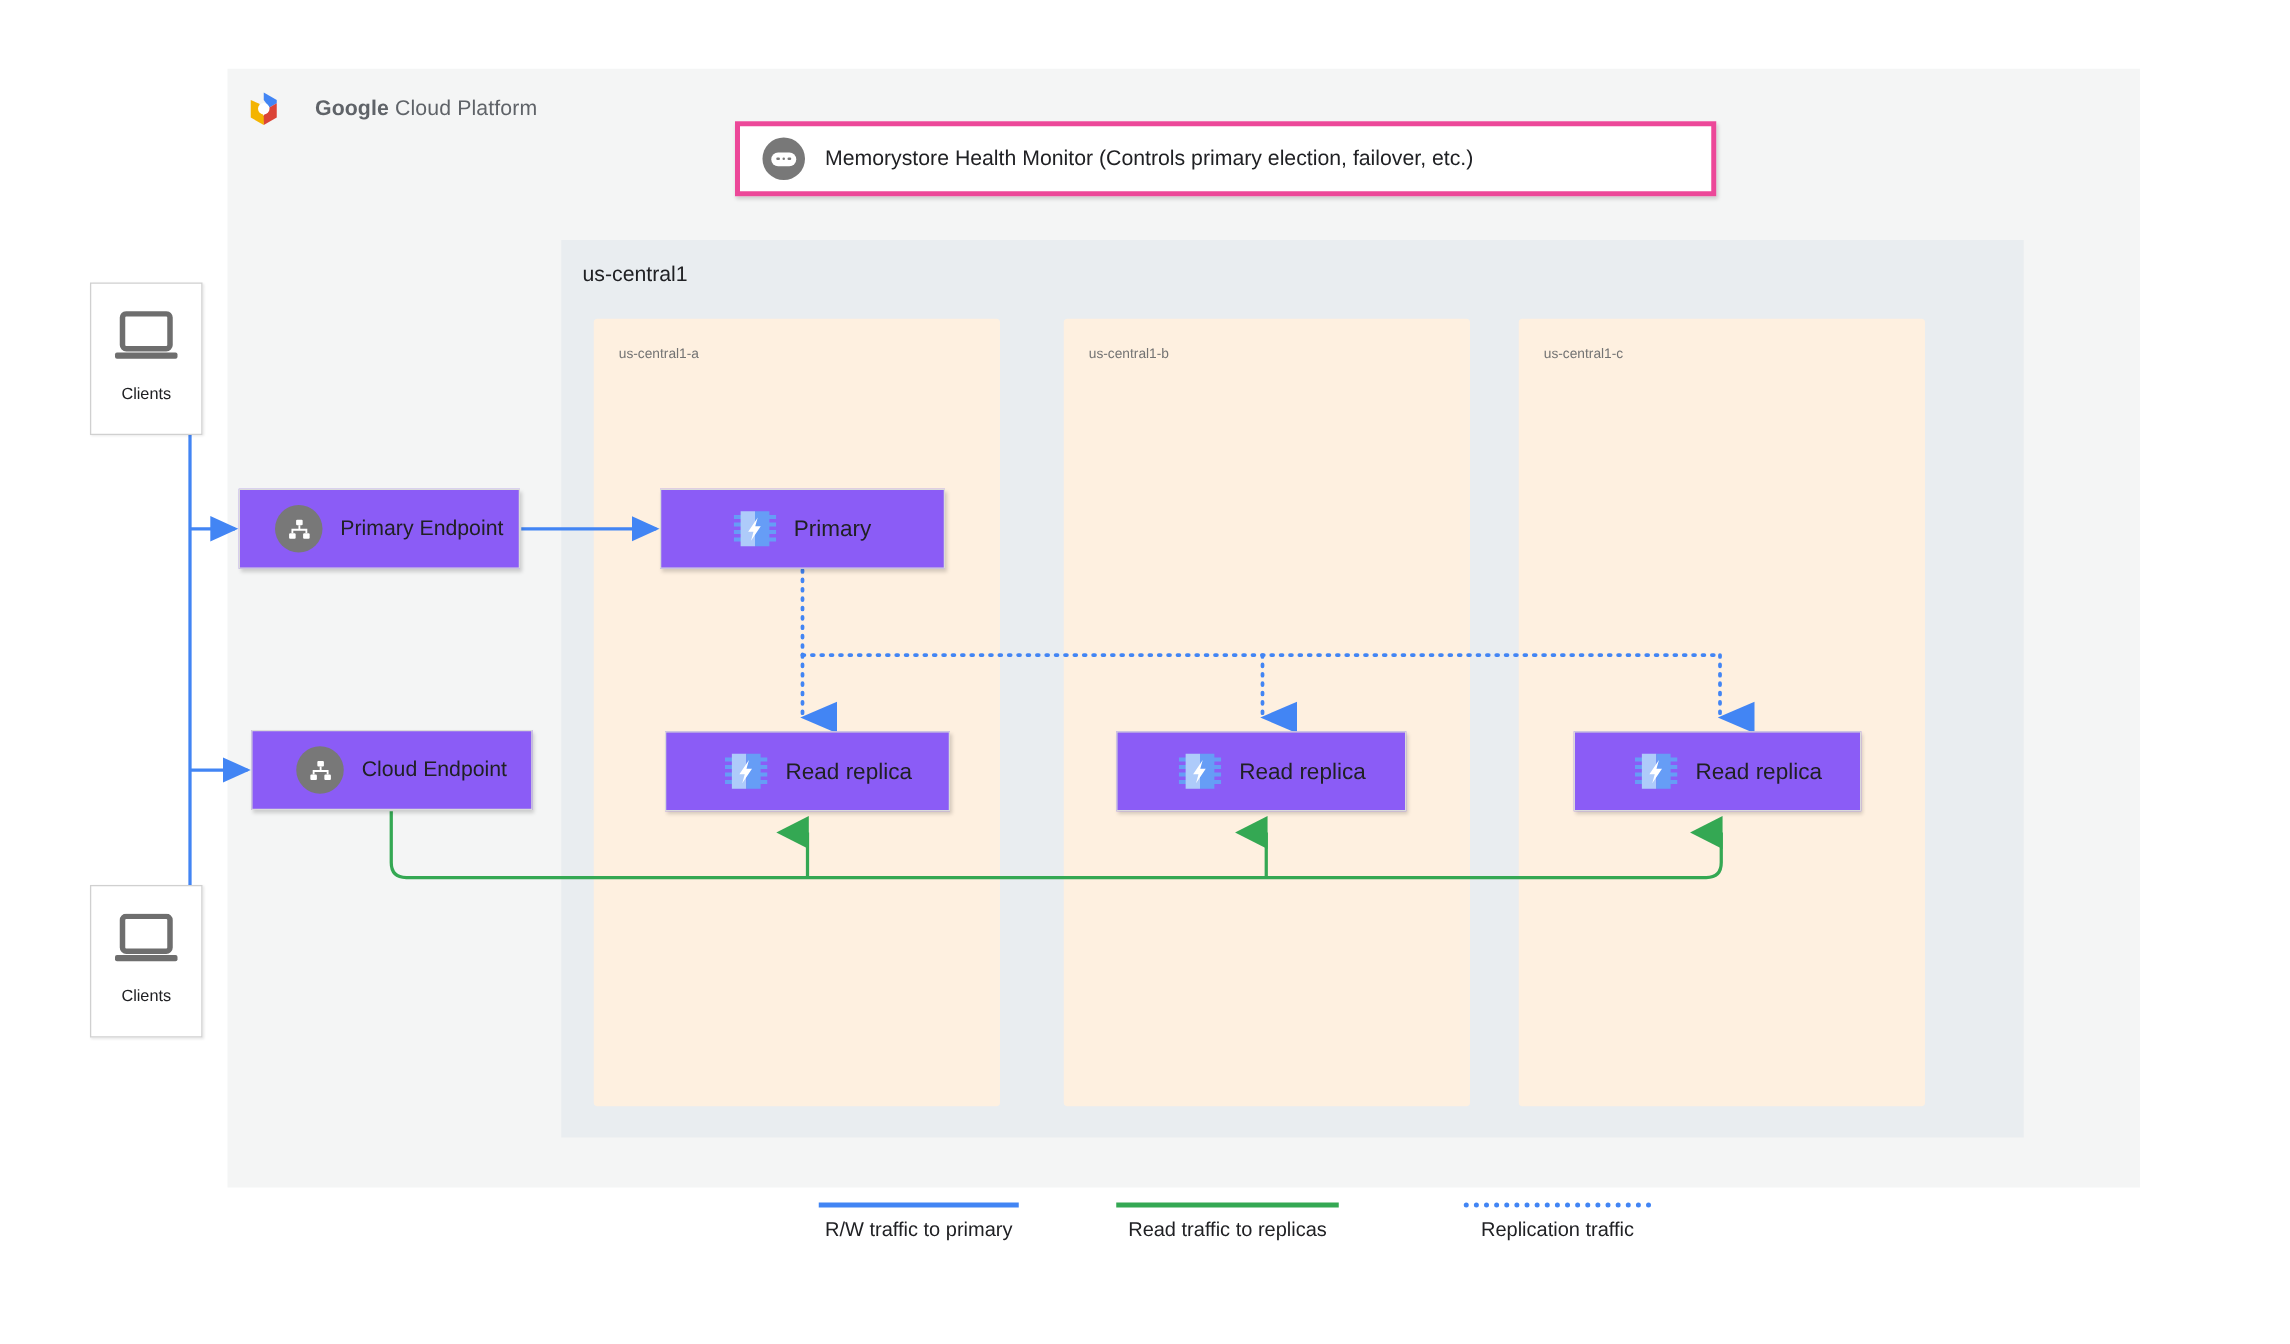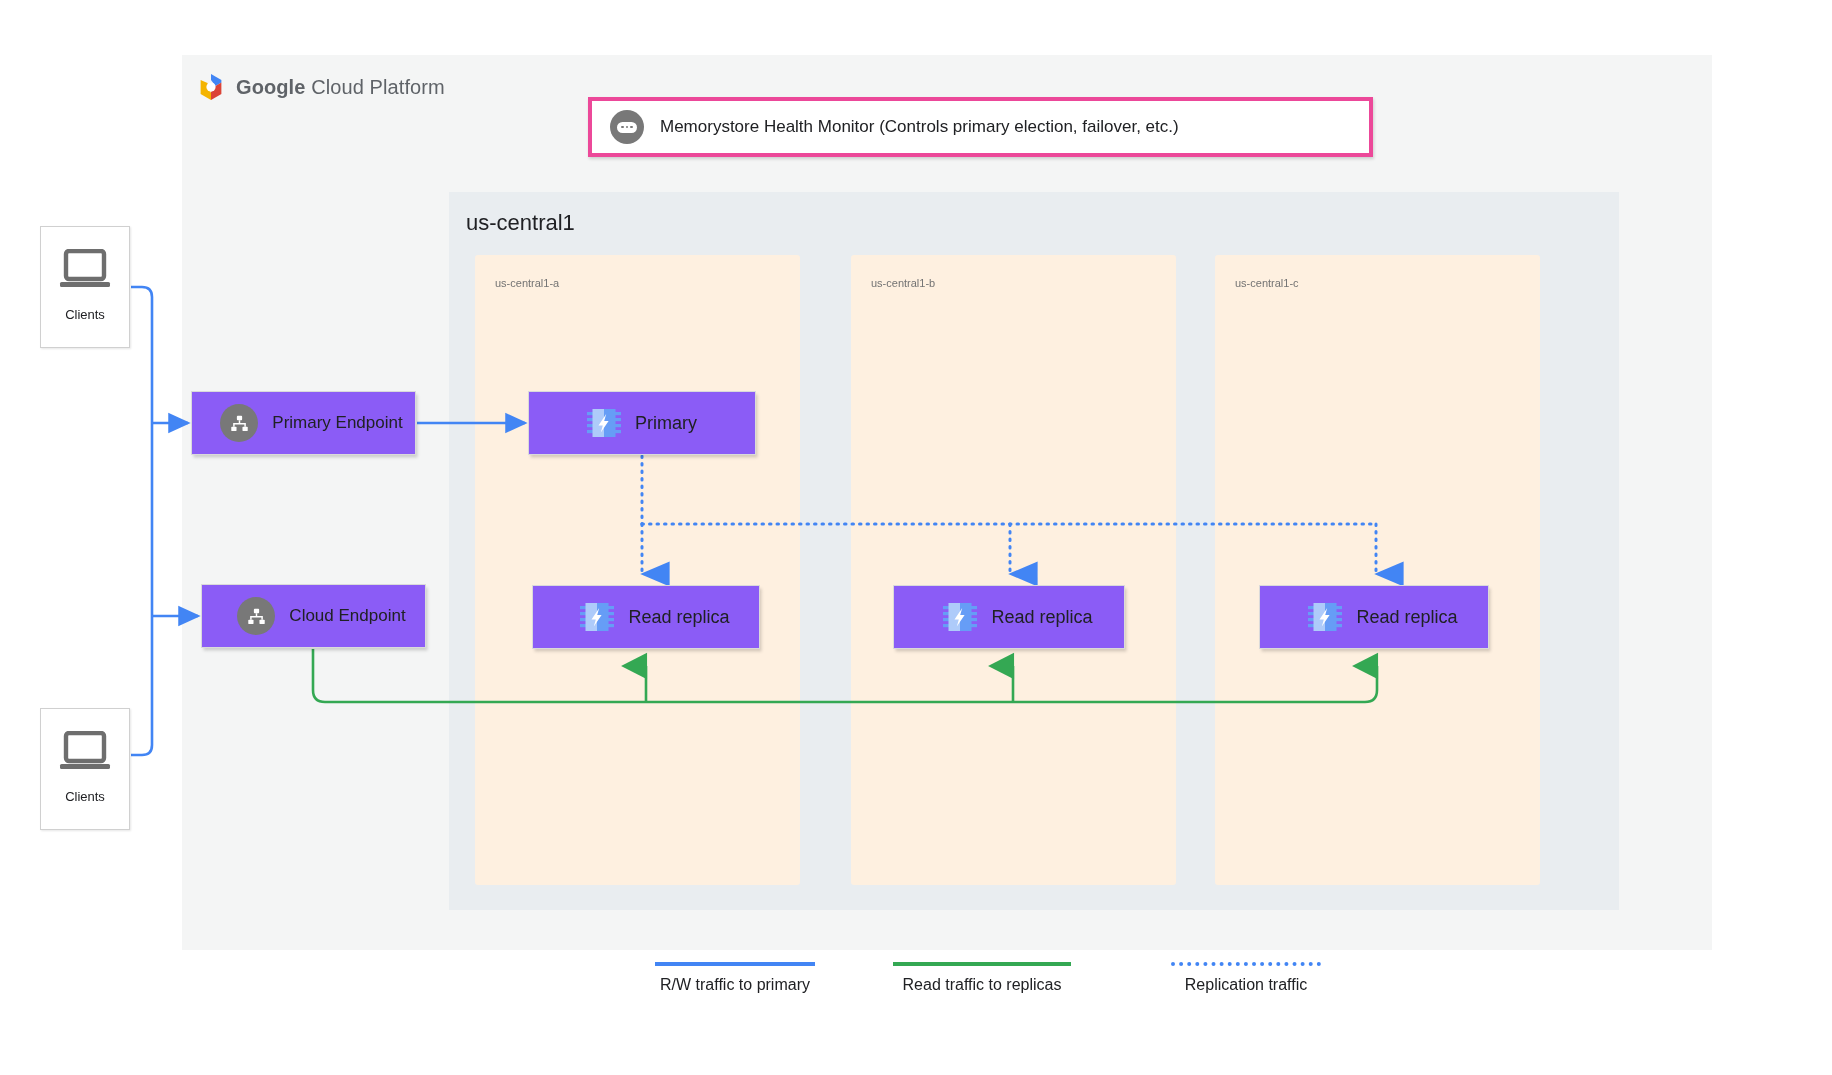--- a/index.html
+++ b/index.html
@@ -3,38 +3,38 @@
 <meta charset="utf-8">
 <style>
   html,body{margin:0;padding:0;background:#ffffff;}
   body{width:1832px;height:1075px;position:relative;overflow:hidden;
        font-family:"Liberation Sans","DejaVu Sans",sans-serif;color:#202124;}
 
   
   #gcp-panel{position:absolute;left:182px;top:55px;width:1530px;height:895px;background:#f4f5f5;}
   #gcp-logo{position:absolute;left:196px;top:72px;display:flex;align-items:center;gap:10px;}
   #gcp-logo .logo-mark{width:30px;height:30px;}
-  #gcp-logo .logo-text{font-size:20px;color:#5f6368;letter-spacing:.1px;}
+  #gcp-logo .logo-text{font-size:17px;color:#5f6368;letter-spacing:.1px;margin-left:16px;}
   #gcp-logo .logo-text b{font-weight:bold;color:#5f6368;}
   #gcp-logo .logo-text span.light{font-weight:normal;}
 
   
   #health-monitor{position:absolute;left:588px;top:97px;width:785px;height:60px;
     background:#ffffff;border:4px solid #ec4899;box-shadow:1px 2px 3px rgba(0,0,0,.16);
     display:flex;align-items:center;padding-left:18px;box-sizing:border-box;gap:16px;}
   #health-monitor .hm-label{font-size:17px;color:#202124;}
   .dots-circle{width:34px;height:34px;border-radius:50%;background:#787878;
     display:flex;align-items:center;justify-content:center;flex:0 0 auto;}
   .dots-pill{width:20px;height:11px;border-radius:5.5px;background:#ffffff;
     display:flex;align-items:center;justify-content:center;gap:2px;}
   .dots-pill i{width:2.6px;height:2.6px;border-radius:50%;background:#787878;display:block;}
 
   
   #region-box{position:absolute;left:449px;top:192px;width:1170px;height:718px;background:#e9edf0;}
-  #region-label{position:absolute;left:466px;top:210px;font-size:22px;color:#202124;}
+  #region-label{position:absolute;left:466px;top:210px;font-size:17px;color:#202124;}
 
   
   .zone{position:absolute;top:255px;width:325px;height:630px;background:#fef0e0;border-radius:3px;}
   #zone-a{left:475px;}
   #zone-b{left:851px;}
   #zone-c{left:1215px;}
   .zone-label{position:absolute;top:22px;left:20px;font-size:11px;color:#737373;}
 
   
   .card{position:absolute;background:#8b5cf6;border:1px solid #dadada;
@@ -55,21 +55,21 @@
   #replica-c{left:1259px;top:585px;width:230px;height:64px;padding-left:18px;gap:14px;}
 
   #primary-endpoint{left:191px;top:391px;width:225px;height:64px;padding-left:16px;gap:14px;}
   #read-endpoint{left:201px;top:584px;width:225px;height:64px;padding-left:16px;gap:14px;}
   #primary-endpoint .card-label,#read-endpoint .card-label{font-size:17px;}
 
   
   .client-box{position:absolute;width:90px;height:122px;background:#ffffff;
     border:1px solid #d0d0d0;box-shadow:1px 1px 2px rgba(0,0,0,.10);
     display:flex;flex-direction:column;align-items:center;justify-content:flex-start;
-    padding-top:22px;box-sizing:border-box;}
+    padding-top:22px;box-sizing:border-box;margin-left:32px;}
   #client-top{left:40px;top:226px;}
   #client-bottom{left:40px;top:708px;}
   .client-box .client-label{font-size:13px;color:#202124;margin-top:16px;}
   .laptop{width:54px;height:42px;position:relative;}
 
   
   #legend{position:absolute;left:655px;top:962px;width:620px;height:60px;}
   .legend-item{position:absolute;display:flex;flex-direction:column;align-items:center;gap:10px;}
   .legend-item .legend-text{font-size:16px;color:#202124;white-space:nowrap;}
   .legend-line{width:160px;height:0;border-top:4px solid #4285f4;}

